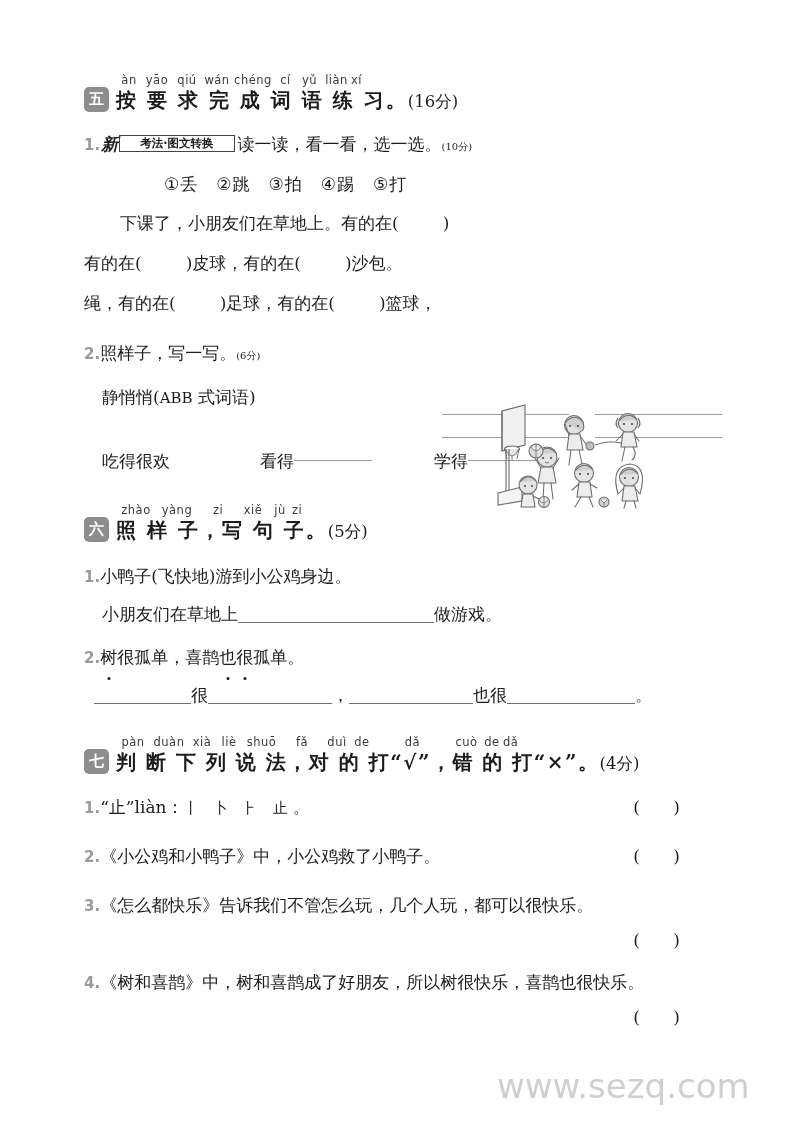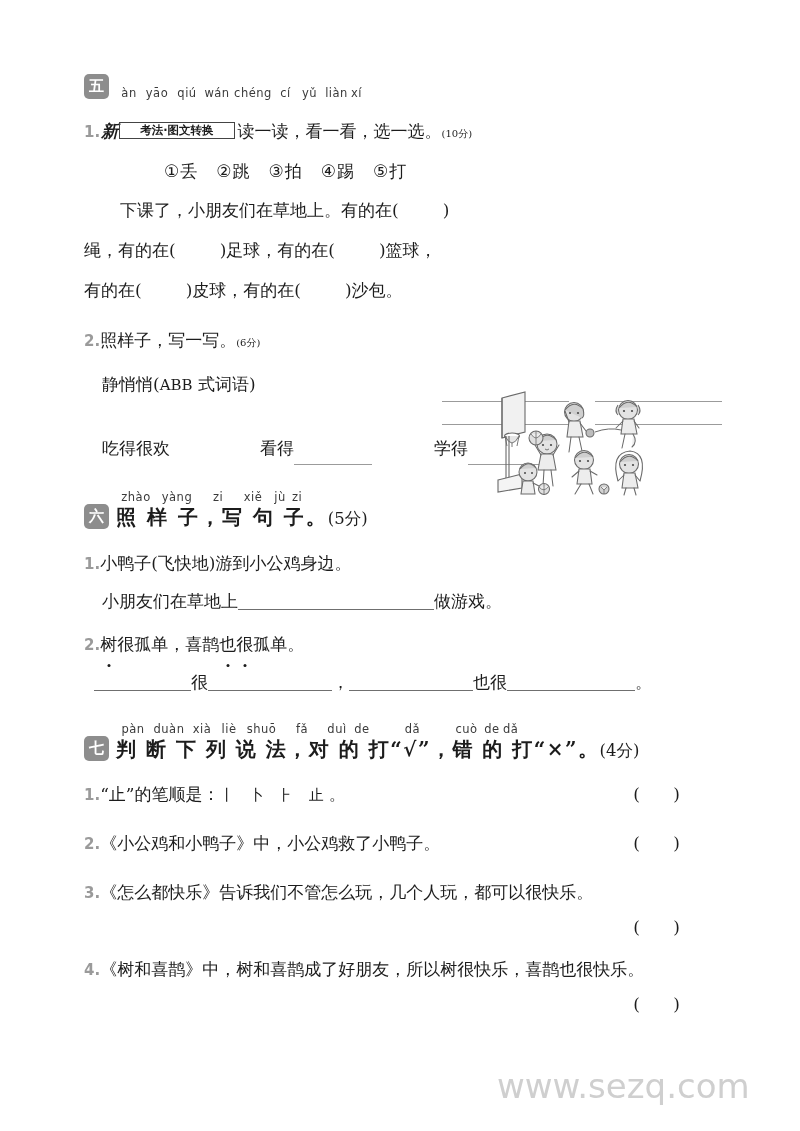--- a/index.html
+++ b/index.html
@@ -131,21 +131,21 @@
     font-size: 17px;
     line-height: 34px;
     padding-left: 18px;
     margin-top: 6px;
   }
   .pat-label { flex: 0 0 auto; }
   .pat-label .lat {
     font-family: "DejaVu Serif", "Liberation Serif", serif;
     font-size: 15px;
   }
-  .pat-blanks { display: flex; flex: 1 1 auto; justify-content: flex-end; align-items: flex-end; }
+  .pat-blanks { display: flex; flex: 1 1 auto; justify-content: flex-end; }
   .pat-blanks .ul { margin-left: 26px; }
 
   
   .illus {
     position: absolute;
     top: 198px;
     right: 76px;
     width: 154px;
     height: 108px;
   }
@@ -210,40 +210,43 @@
 <body>
 
 <div class="page">
 
   <div class="sec-head">
     <div class="sec-badge">五</div>
     <div class="sec-title-wrap">
       <div class="pinyin-row">
         <span style="width:26px">àn</span><span style="width:30px">yāo</span><span style="width:30px">qiú</span><span style="width:30px">wán</span><span style="width:42px">chéng</span><span style="width:23px">cí</span><span style="width:25px">yǔ</span><span style="width:29px">liàn</span><span>xí</span>
       </div>
+      <div class="sec-title">
+        <span>按 要 求 完 成  词 语 练 习</span><span>。</span><span class="pts">(16分)</span>
+      </div>
     </div>
   </div>
 
   <div class="q">
     <span class="qnum">1.</span><span class="badge-new">新</span><span class="badge-box">考法·图文转换</span><span>读一读，看一看，选一选</span><span>。</span><span class="pts-inline">(10分)</span>
   </div>
 
   <div class="indent-line opts">
     <span class="opt circ">①丢</span><span class="opt circ">②跳</span><span class="opt circ">③拍</span><span class="opt circ">④踢</span><span class="opt circ">⑤打</span>
   </div>
 
   <div class="para-block">
     <div class="para-line ind1">
       <span>下课了，小朋友们在草地上。有的在(</span><span class="sp-m"></span><span>)</span>
     </div>
     <div class="para-line">
+      <span>有的在(</span><span class="sp-m"></span><span>)皮球，有的在(</span><span class="sp-m"></span><span>)沙包。</span>
+    </div>
+    <div class="para-line">
       <span>绳，有的在(</span><span class="sp-m"></span><span>)足球，有的在(</span><span class="sp-m"></span><span>)篮球，</span>
-    </div>
-    <div class="para-line">
-      <span>有的在(</span><span class="sp-m"></span><span>)皮球，有的在(</span><span class="sp-m"></span><span>)沙包。</span>
     </div>
 
     <div class="illus">
       <svg viewBox="0 0 154 108" width="154" height="108" xmlns="http://www.w3.org/2000/svg">
         <g fill="none" stroke="#6a6a6a" stroke-width="1.1">
 
           <polygon points="10,10 33,4 33,44 10,50" fill="#f1f1f1"></polygon>
           <line x1="10" y1="10" x2="10" y2="50"></line>
           <ellipse cx="20" cy="48" rx="7.5" ry="3" fill="#ffffff"></ellipse>
           <path d="M13,48 L15,58 M27,48 L25,58 M20,51 L20,59" stroke-width="0.9"></path>
@@ -380,21 +383,21 @@
       <div class="pinyin-row">
         <span style="width:34px">pàn</span><span style="width:38px">duàn</span><span style="width:28px">xià</span><span style="width:26px">liè</span><span style="width:39px">shuō</span><span style="width:42px">fǎ</span><span style="width:28px">duì</span><span style="width:22px">de</span><span style="width:79px">dǎ</span><span style="width:29px">cuò</span><span style="width:22px">de</span><span>dǎ</span>
       </div>
       <div class="sec-title" style="letter-spacing:1.5px">
         <span>判 断 下 列  说 法，对 的 打“√”，错 的 打“×”</span><span>。</span><span class="pts">(4分)</span>
       </div>
     </div>
   </div>
 
   <div class="judge">
-    <span class="qnum">1.</span><span>“止”的笔顺是：</span><span class="strokes">丨 卜 ⺊ 止</span><span>。</span>
+    <span class="qnum">1.</span><span>“止”liàn：</span><span class="strokes">丨 卜 ⺊ 止</span><span>。</span>
     <span class="paren-box" style="right:28px">(    )</span>
   </div>
 
   <div class="judge">
     <span class="qnum">2.</span><span>《小公鸡和小鸭子》中，小公鸡救了小鸭子。</span>
     <span class="paren-box" style="right:28px">(    )</span>
   </div>
 
   <div class="judge">
     <span class="qnum">3.</span><span>《怎么都快乐》告诉我们不管怎么玩，几个人玩，都可以很快乐。</span>

